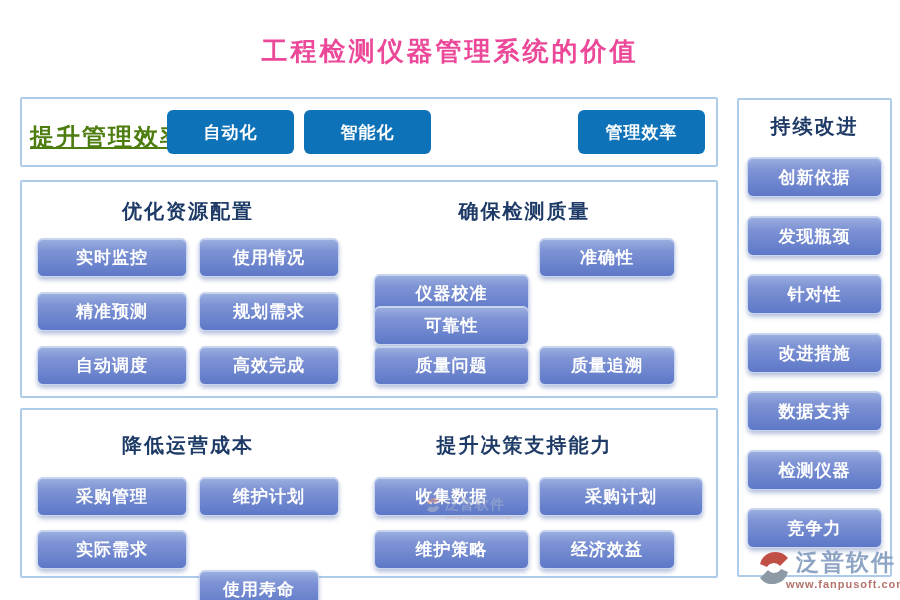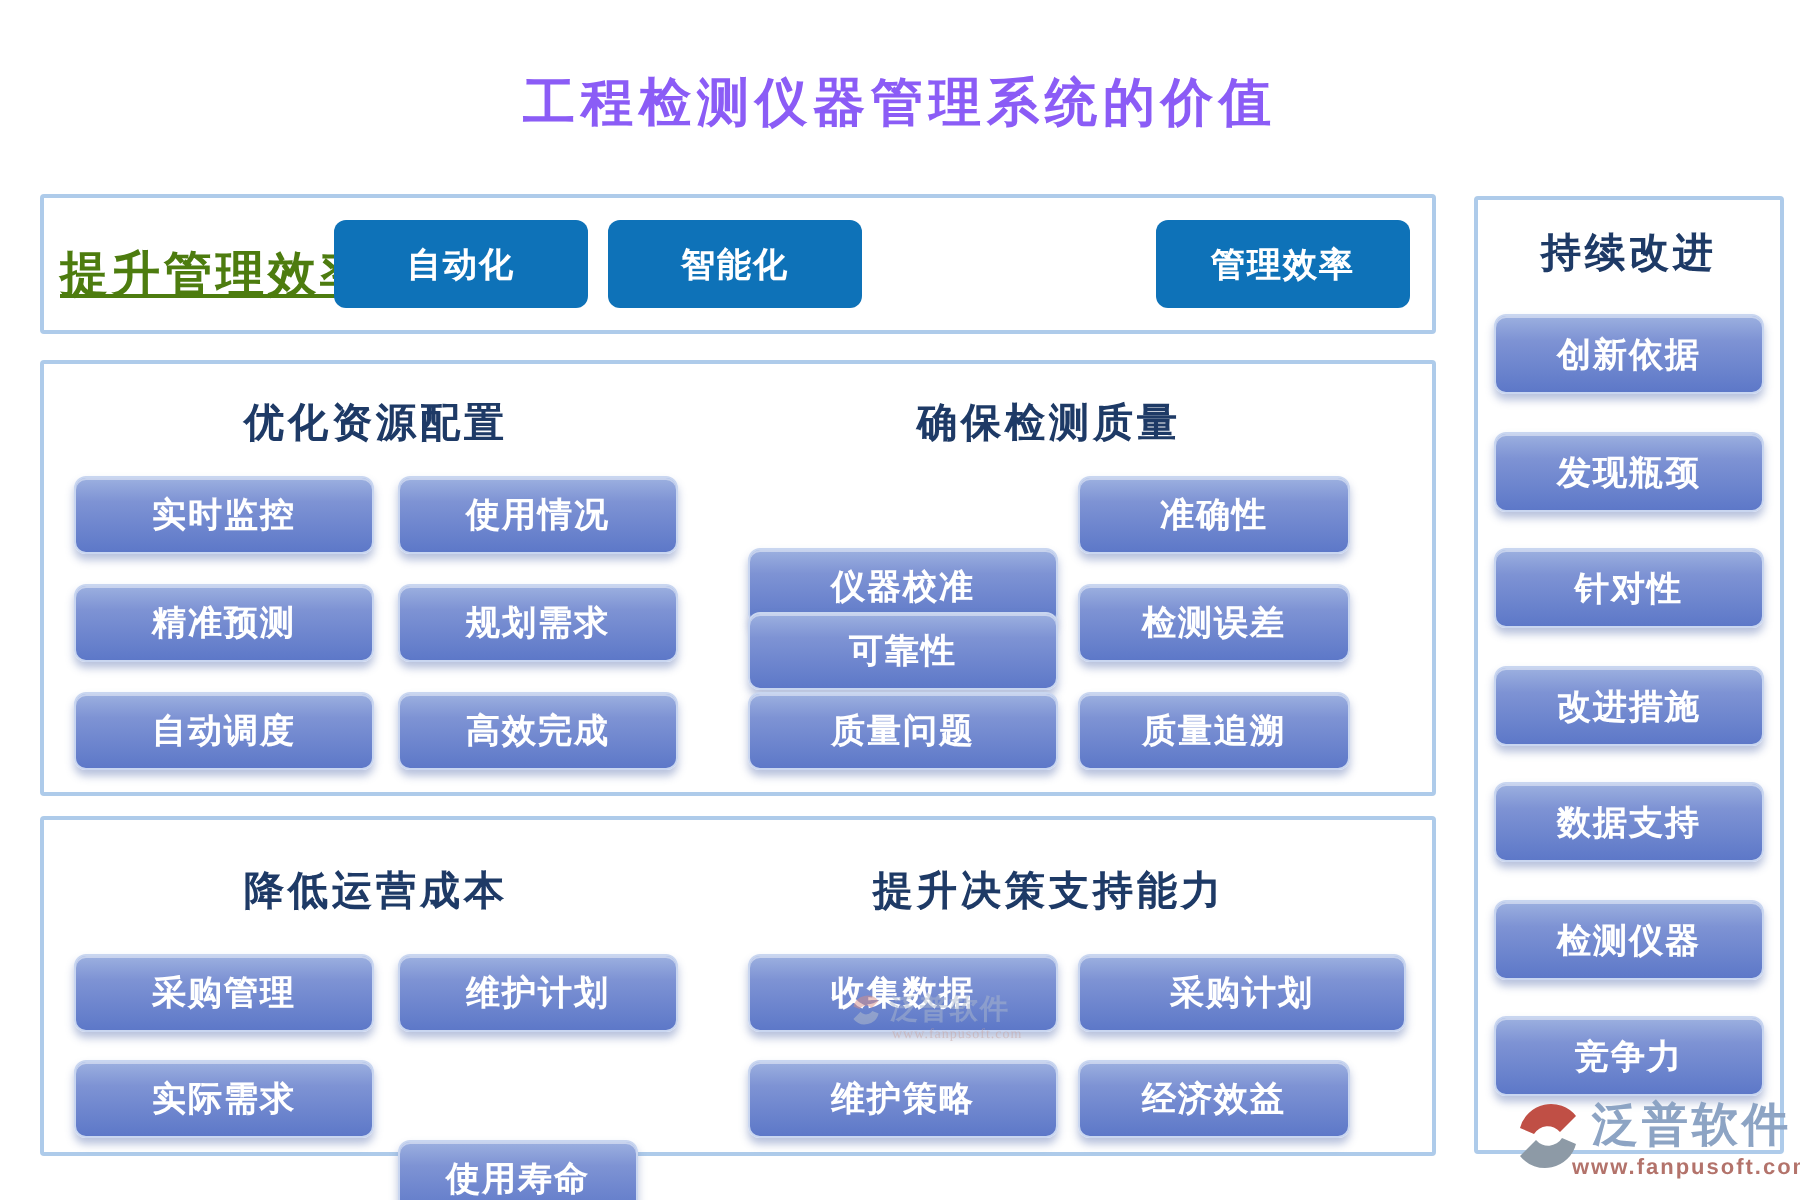--- a/index.html
+++ b/index.html
@@ -2,21 +2,21 @@
 <html><head>
 <meta charset="utf-8">
 <style>
   html,body{margin:0;padding:0;background:#ffffff;}
   .page{
     position:relative;width:900px;height:600px;background:#ffffff;overflow:hidden;
     font-family:"Liberation Serif","DejaVu Serif",serif;
   }
   .title{
     position:absolute;left:0;top:34px;width:100%;text-align:center;
-    font-size:26px;font-weight:bold;letter-spacing:3px;color:#8b5cf6;margin:0;
+    font-size:26px;font-weight:bold;letter-spacing:3px;color:#ec4899;margin:0;
   }
   .panel{
     position:absolute;border:2px solid #aecbea;border-radius:2px;background:#ffffff;
     box-sizing:border-box;
   }
   .panel-label{
     position:absolute;color:#4d7c0f;font-size:24px;font-weight:bold;letter-spacing:2px;text-decoration:underline;
   }
   .group-title{
     position:absolute;color:#1e3a66;font-size:20px;font-weight:bold;letter-spacing:2px;
@@ -72,21 +72,20 @@
     <div class="tag tag-grad" style="left:15px;top:56px;width:150px;height:39px;">实时监控</div>
     <div class="tag tag-grad" style="left:177px;top:56px;width:140px;height:39px;">使用情况</div>
     <div class="tag tag-grad" style="left:15px;top:110px;width:150px;height:39px;">精准预测</div>
     <div class="tag tag-grad" style="left:177px;top:110px;width:140px;height:39px;">规划需求</div>
     <div class="tag tag-grad" style="left:15px;top:164px;width:150px;height:39px;">自动调度</div>
     <div class="tag tag-grad" style="left:177px;top:164px;width:140px;height:39px;">高效完成</div>
 
     <div class="tag tag-grad" style="left:352px;top:56px;width:155px;height:39px;margin-top:36px;">仪器校准</div>
     <div class="tag tag-grad" style="left:517px;top:56px;width:136px;height:39px;">准确性</div>
     <div class="tag tag-grad" style="left:352px;top:124px;width:155px;height:39px;">可靠性</div>
-    <div class="tag tag-grad" style="left:517px;top:110px;width:136px;height:39px;">检测误差</div>
     <div class="tag tag-grad" style="left:352px;top:164px;width:155px;height:39px;">质量问题</div>
     <div class="tag tag-grad" style="left:517px;top:164px;width:136px;height:39px;">质量追溯</div>
   </section>
 
   <section class="panel" style="left:20px;top:408px;width:698px;height:170px;">
     <div class="group-title" style="left:15px;top:22px;width:302px;">降低运营成本</div>
     <div class="group-title" style="left:352px;top:22px;width:301px;">提升决策支持能力</div>
 
     <div class="tag tag-grad" style="left:15px;top:67px;width:150px;height:39px;">采购管理</div>
     <div class="tag tag-grad" style="left:177px;top:67px;width:140px;height:39px;">维护计划</div>

